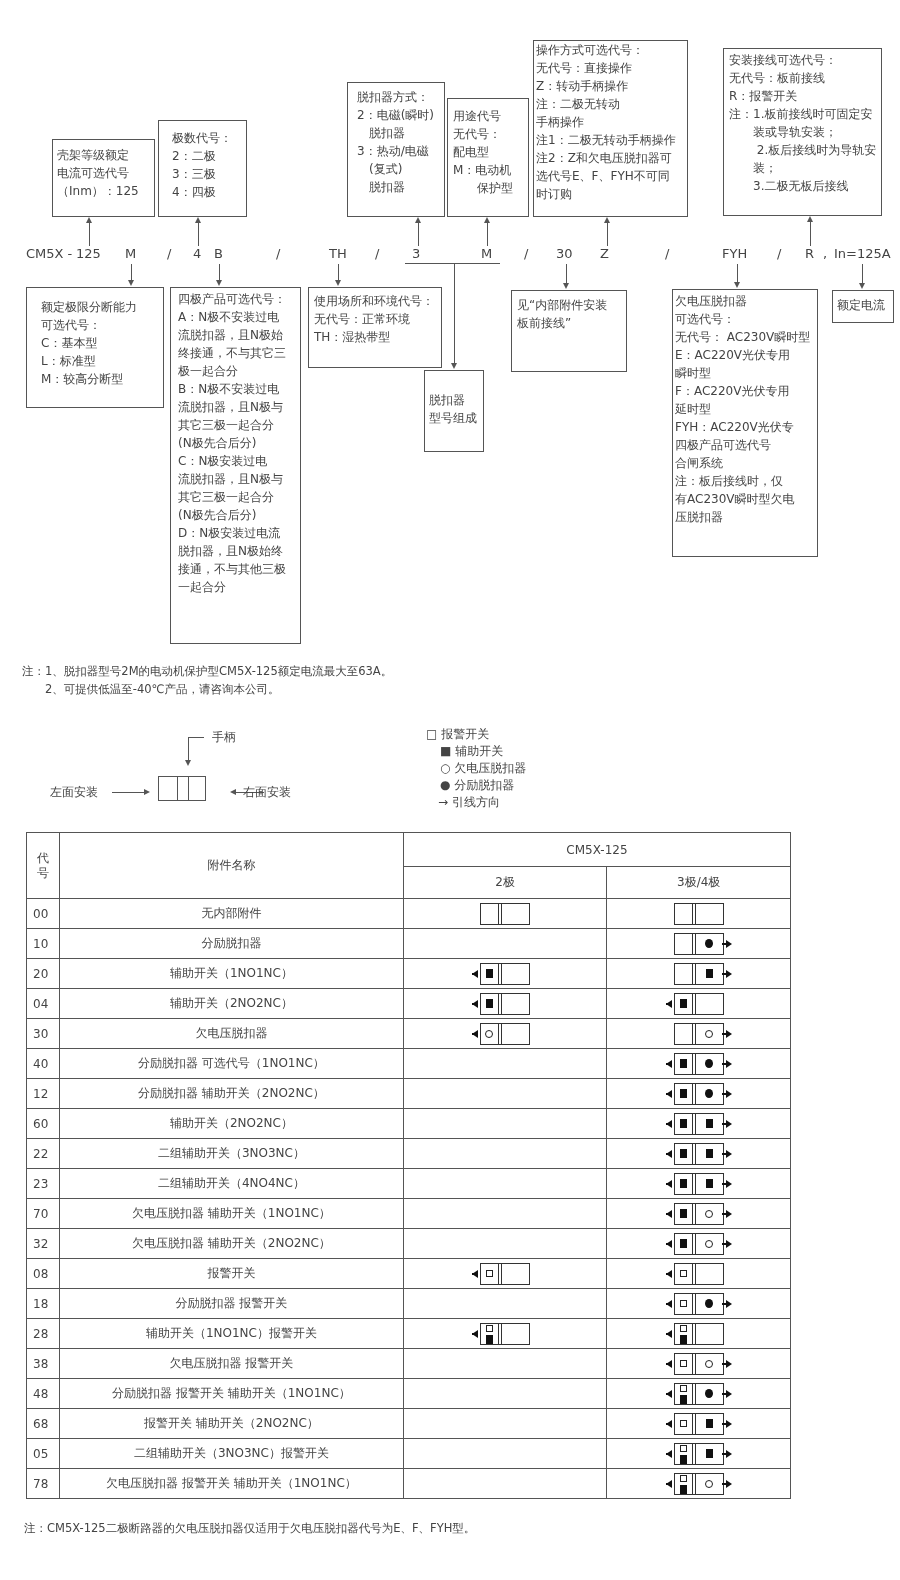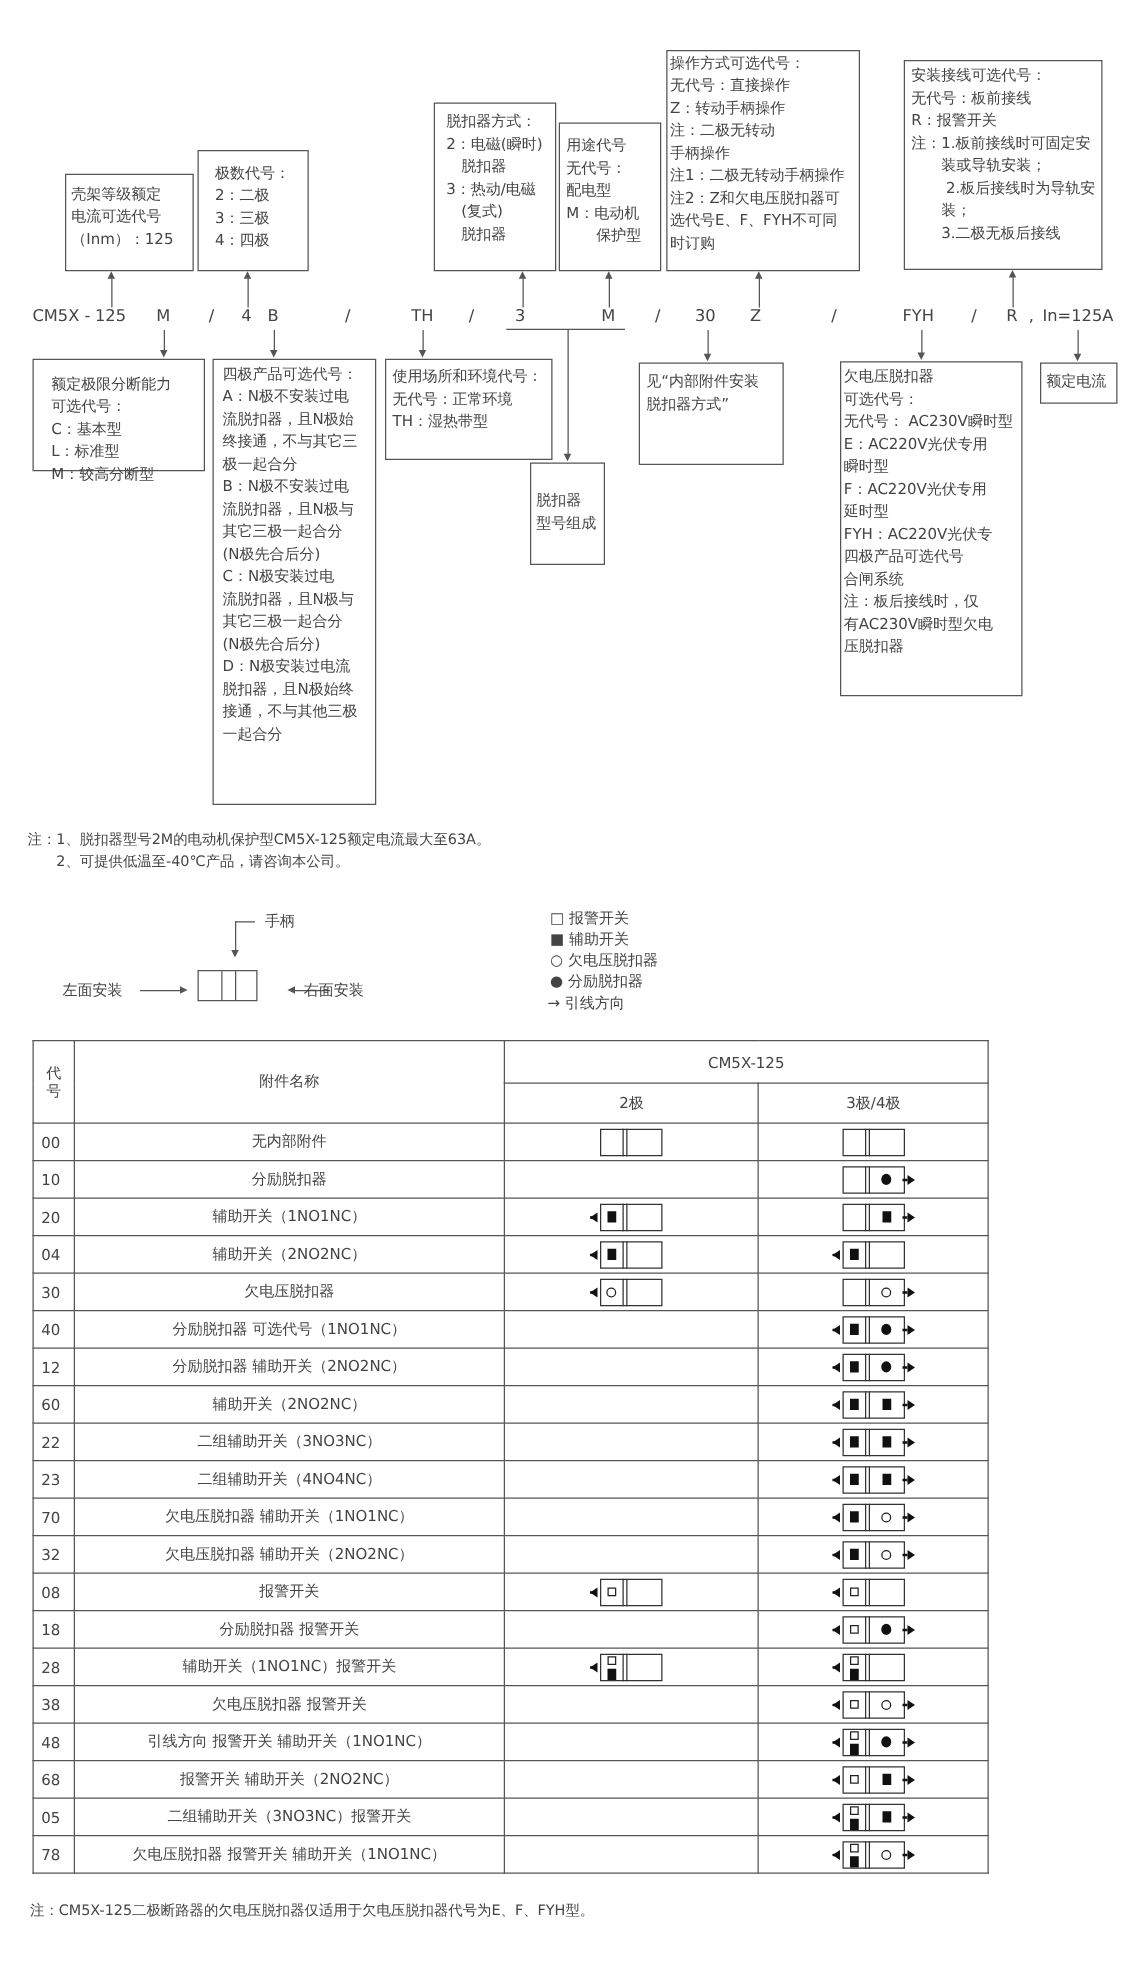--- a/index.html
+++ b/index.html
@@ -106,21 +106,21 @@
     <span class="ln">安装接线可选代号：</span>
     <span class="ln">无代号：板前接线</span>
     <span class="ln">R：报警开关</span>
     <span class="ln">注：1.板前接线时可固定安</span>
     <span class="ln">　　装或导轨安装；</span>
     <span class="ln">　　 2.板后接线时为导轨安</span>
     <span class="ln">　　装；</span>
     <span class="ln">　　3.二极无板后接线</span>
   </div>
 
-<div class="box" style="left:26px;top:287px;width:138px;height:90px;padding:10px 0 0 14px;">
+<div class="box" style="left:26px;top:287px;width:138px;height:121px;padding:10px 0 0 14px;">
     <span class="ln">额定极限分断能力</span>
     <span class="ln">可选代号：</span>
     <span class="ln">C：基本型</span>
     <span class="ln">L：标准型</span>
     <span class="ln">M：较高分断型</span>
   </div>
 <div class="box" style="left:170px;top:287px;width:131px;height:357px;padding:2px 0 0 7px;">
     <span class="ln">四极产品可选代号：</span>
     <span class="ln">A：N极不安装过电</span>
     <span class="ln">流脱扣器，且N极始</span>
@@ -143,21 +143,21 @@
     <span class="ln">使用场所和环境代号：</span>
     <span class="ln">无代号：正常环境</span>
     <span class="ln">TH：湿热带型</span>
   </div>
 <div class="box" style="left:424px;top:370px;width:60px;height:82px;padding:20px 0 0 4px;">
     <span class="ln">脱扣器</span>
     <span class="ln">型号组成</span>
   </div>
 <div class="box" style="left:511px;top:290px;width:116px;height:82px;padding:5px 0 0 5px;">
     <span class="ln">见“内部附件安装</span>
-    <span class="ln">脱扣器方式”</span>
+    <span class="ln">板前接线”</span>
   </div>
 <div class="box" style="left:672px;top:289px;width:146px;height:268px;padding:2px 0 0 2px;">
     <span class="ln">欠电压脱扣器</span>
     <span class="ln">可选代号：</span>
     <span class="ln">无代号： AC230V瞬时型</span>
     <span class="ln">E：AC220V光伏专用</span>
     <span class="ln">瞬时型</span>
     <span class="ln">F：AC220V光伏专用</span>
     <span class="ln">延时型</span>
     <span class="ln">FYH：AC220V光伏专</span>
@@ -215,21 +215,21 @@
   <div class="abs" style="left:158px;top:776px;width:48px;height:25px;border:1px solid #555;box-sizing:border-box;">
     <div class="abs" style="left:18px;top:0;width:1px;height:23px;background:#555"></div>
     <div class="abs" style="left:29px;top:0;width:1px;height:23px;background:#555"></div>
   </div>
   <div class="abs" style="left:230px;top:789px;width:0;height:0;border-top:3px solid transparent;border-bottom:3px solid transparent;border-right:6px solid #555"></div>
   <div class="hline" style="left:236px;top:792px;width:28px"></div>
   <span class="legend-item" style="left:243px;top:784px">右面安装</span>
 </div>
 
 <div>
-  <div class="legend-item" style="left:440px;top:726px">
+  <div class="legend-item" style="left:426px;top:726px">
     <span>□</span>
     <span>报警开关</span>
   </div>
   <div class="legend-item" style="left:440px;top:743px">
     <span>■</span>
     <span>辅助开关</span>
   </div>
   <div class="legend-item" style="left:440px;top:760px">
     <span>○</span>
     <span>欠电压脱扣器</span>
@@ -348,21 +348,21 @@
         <td class="c4"><div class="pic" style="width: 70px;"><div class="frame" style="left: 10px;"></div><div class="div1" style="left: 28px;"></div><div class="div1" style="left: 31px;"></div><div class="sym sq-h" style="left: 16px; top: 2px;"></div><div class="sym sq-f" style="left: 16px; top: 12px;"></div><div class="la" style="left: 2px;"></div></div></td>
       </tr>
       <tr>
         <td class="c1">38</td>
         <td class="c2">欠电压脱扣器 报警开关</td>
         <td class="c3"></td>
         <td class="c4"><div class="pic" style="width: 70px;"><div class="frame" style="left: 10px;"></div><div class="div1" style="left: 28px;"></div><div class="div1" style="left: 31px;"></div><div class="sym sq-h" style="left: 16px; top: 7px;"></div><div class="sym ci-h" style="left: 41px; top: 7px;"></div><div class="la" style="left: 2px;"></div><div class="ra" style="left: 62px;"></div></div></td>
       </tr>
       <tr>
         <td class="c1">48</td>
-        <td class="c2">引线方向 报警开关 辅助开关（1NO1NC）</td>
+        <td class="c2">分励脱扣器 报警开关 辅助开关（1NO1NC）</td>
         <td class="c3"></td>
         <td class="c4"><div class="pic" style="width: 70px;"><div class="frame" style="left: 10px;"></div><div class="div1" style="left: 28px;"></div><div class="div1" style="left: 31px;"></div><div class="sym sq-h" style="left: 16px; top: 2px;"></div><div class="sym sq-f" style="left: 16px; top: 12px;"></div><div class="sym ci-f" style="left: 41px; top: 6px;"></div><div class="la" style="left: 2px;"></div><div class="ra" style="left: 62px;"></div></div></td>
       </tr>
       <tr>
         <td class="c1">68</td>
         <td class="c2">报警开关 辅助开关（2NO2NC）</td>
         <td class="c3"></td>
         <td class="c4"><div class="pic" style="width: 70px;"><div class="frame" style="left: 10px;"></div><div class="div1" style="left: 28px;"></div><div class="div1" style="left: 31px;"></div><div class="sym sq-h" style="left: 16px; top: 7px;"></div><div class="sym sq-f" style="left: 42px; top: 6px;"></div><div class="la" style="left: 2px;"></div><div class="ra" style="left: 62px;"></div></div></td>
       </tr>
       <tr>

